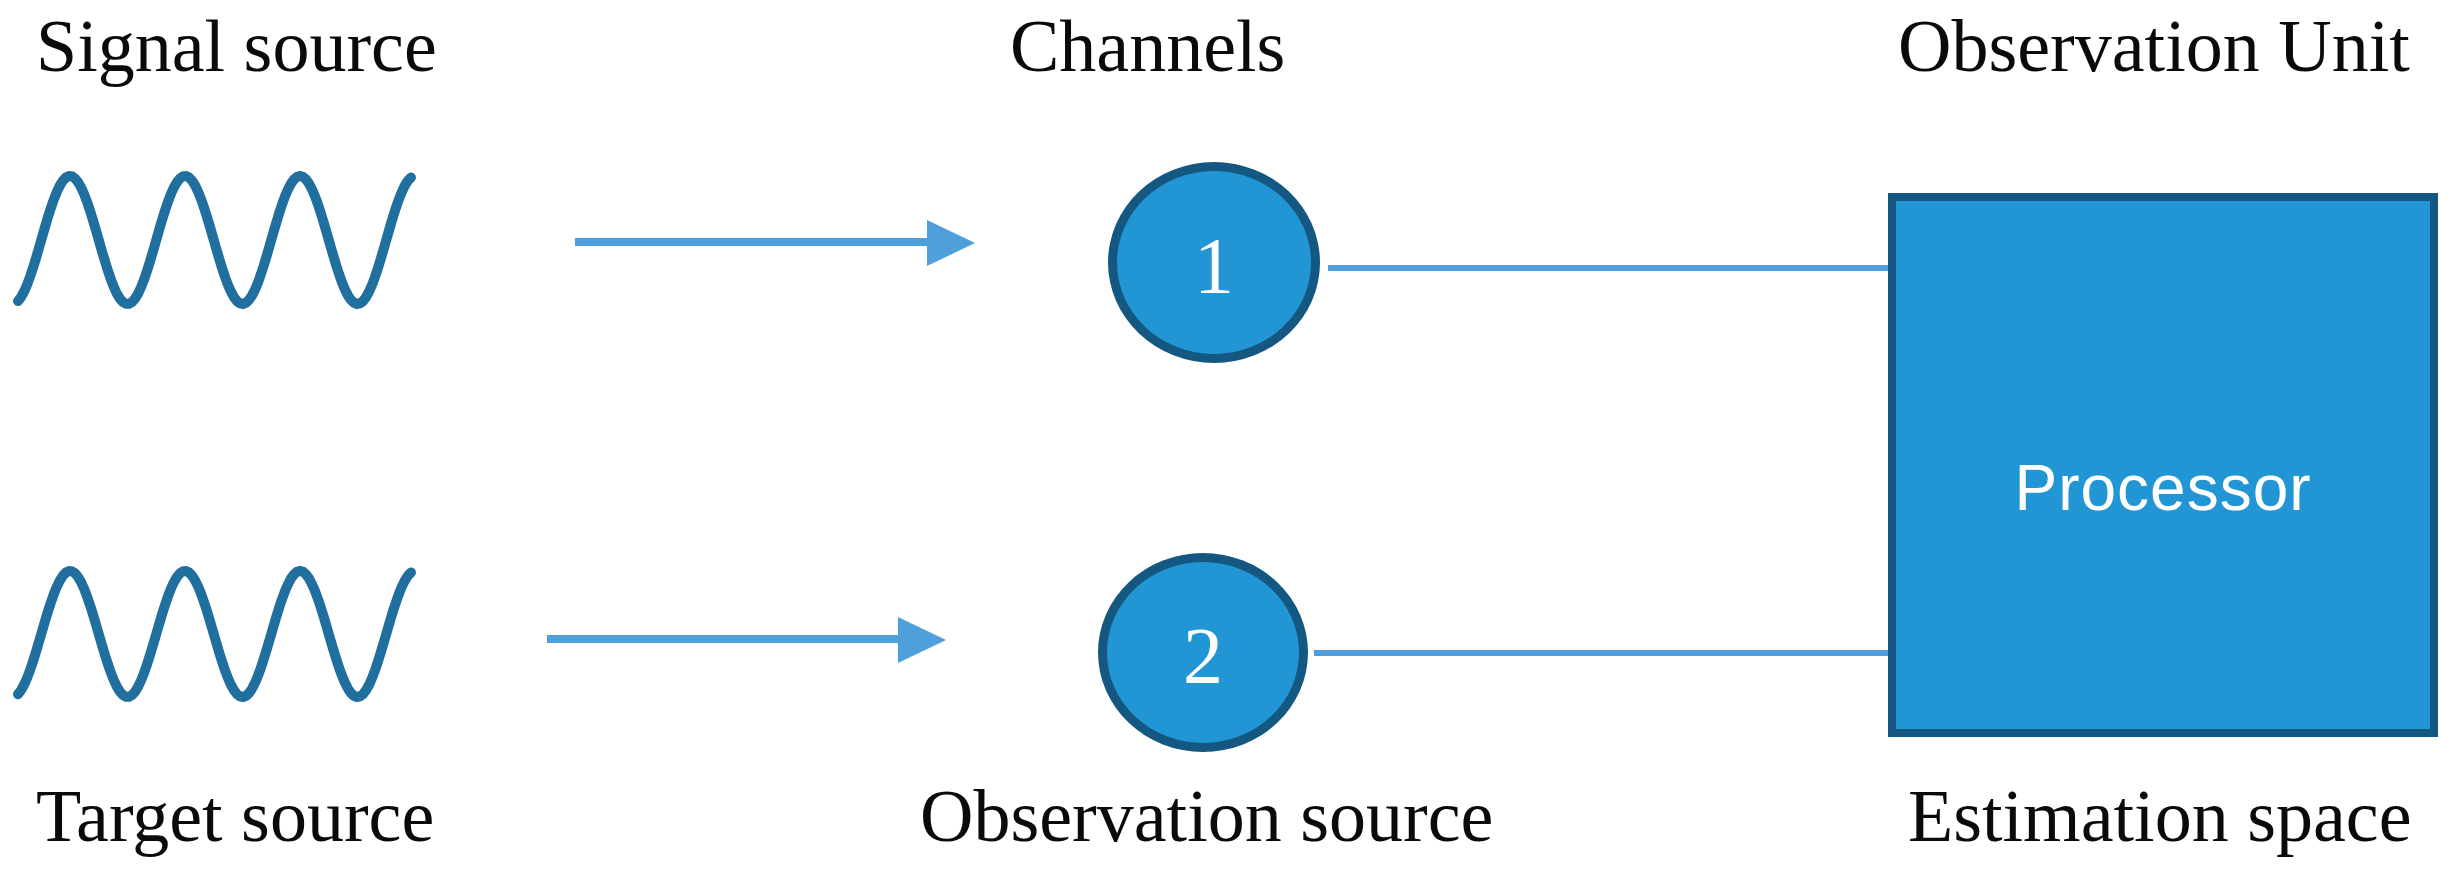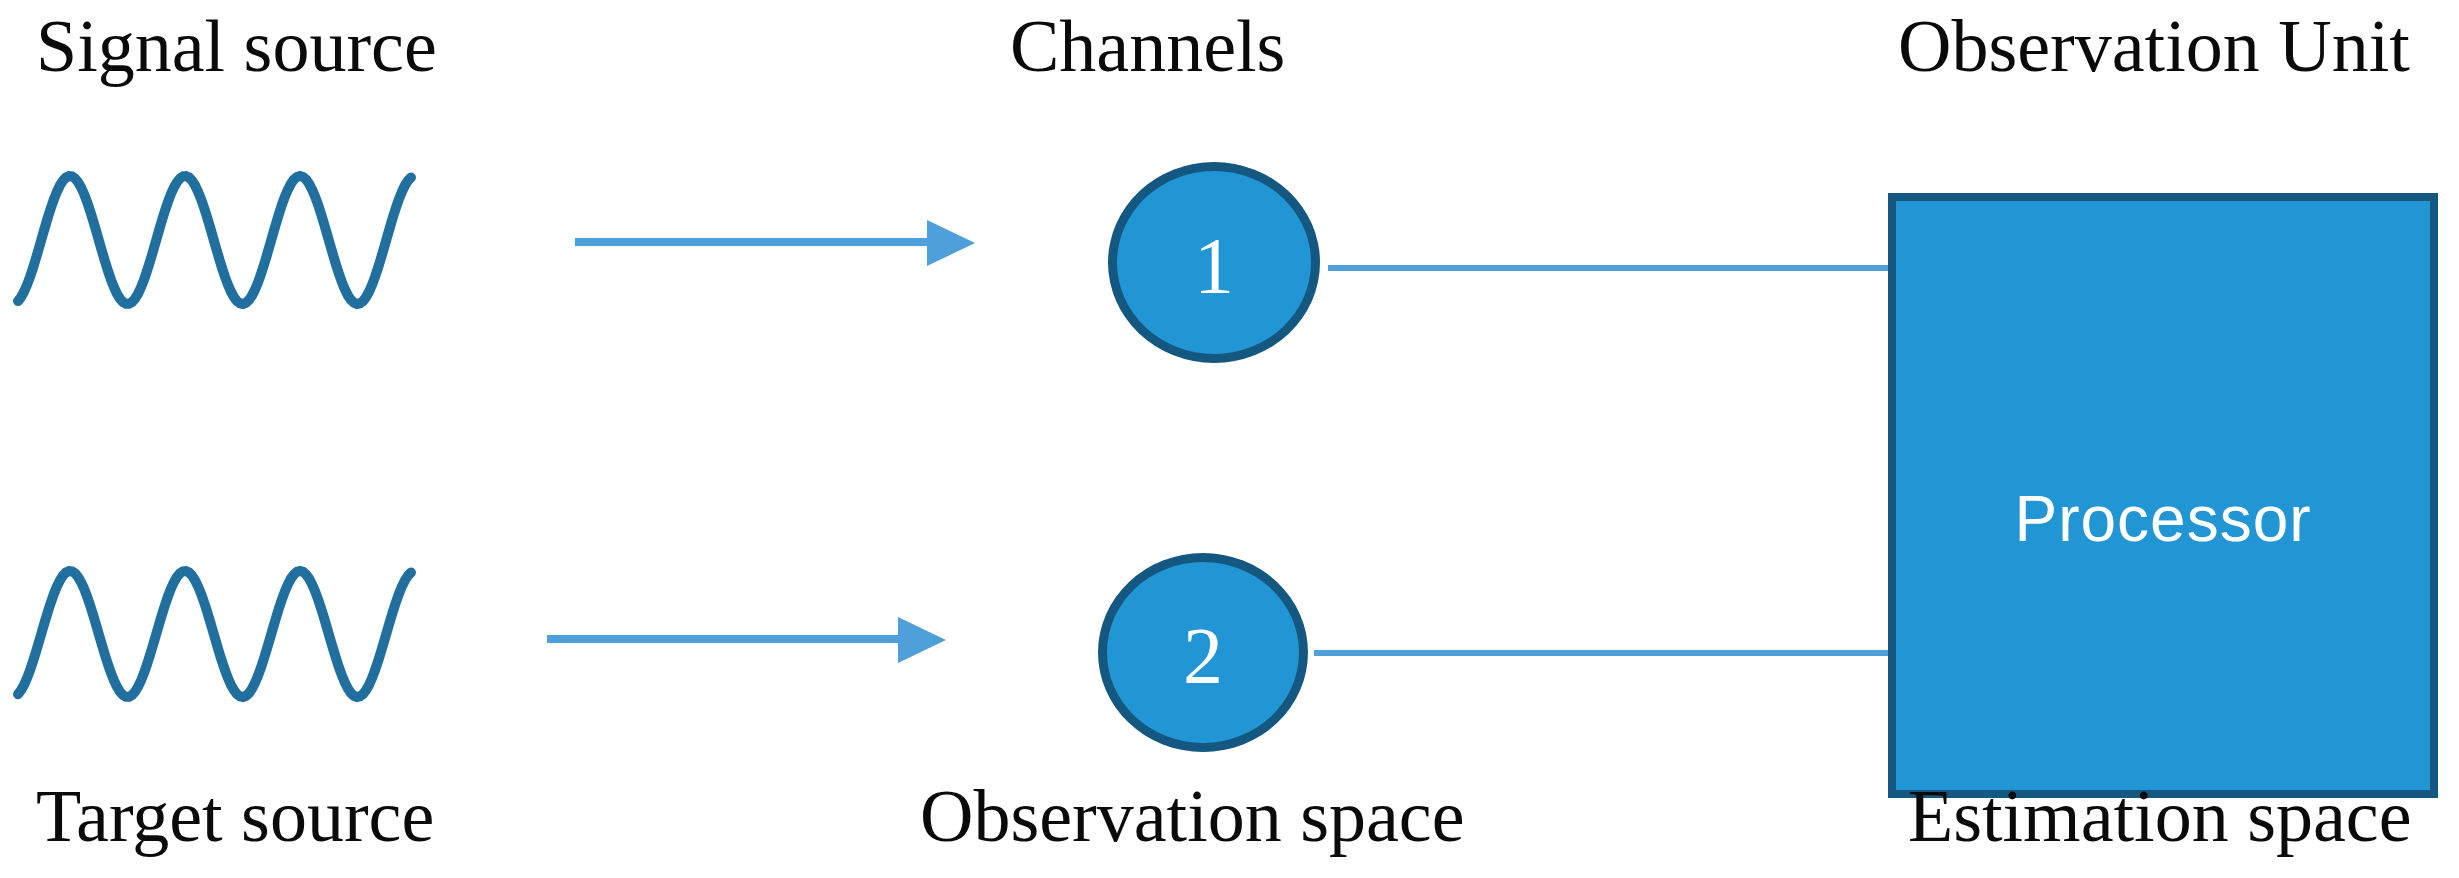--- a/index.html
+++ b/index.html
@@ -36,21 +36,21 @@
   }
   .channel .num{
     color:#ffffff;
     font-size:80px;
     font-family:"Liberation Serif", serif;
     line-height:1;
     padding-top:6px;
   }
   #processor-box{
     position:absolute;
-    left:1888px;top:193px;width:550px;height:605px;
+    left:1888px;top:193px;width:550px;height:544px;
     background:var(--shape-fill);
     border:8px solid var(--shape-border);
     box-sizing:border-box;
     display:flex;align-items:center;justify-content:center;
   }
   #processor-box .proc-label{
     color:var(--proc-text);
     font-family:"Liberation Sans", sans-serif;
     font-size:64px;
     padding-top:46px;
@@ -92,16 +92,16 @@
   </div>
   <div class="channel" style="left:1098px;top:553px;width:210px;height:199px;">
     <span class="num">2</span>
   </div>
 
   <div id="processor-box">
     <span class="proc-label">Processor</span>
   </div>
 
   <div class="bottomlabel" style="left:36px;top:774px;">Target source</div>
-  <div class="bottomlabel" style="left:920px;top:774px;">Observation space</div>
+  <div class="bottomlabel" style="left:920px;top:774px;">Observation source</div>
   <div class="bottomlabel" style="left:1880px;top:774px;margin-left:28px;">Estimation space</div>
 
 </div>
 
 </body></html>

